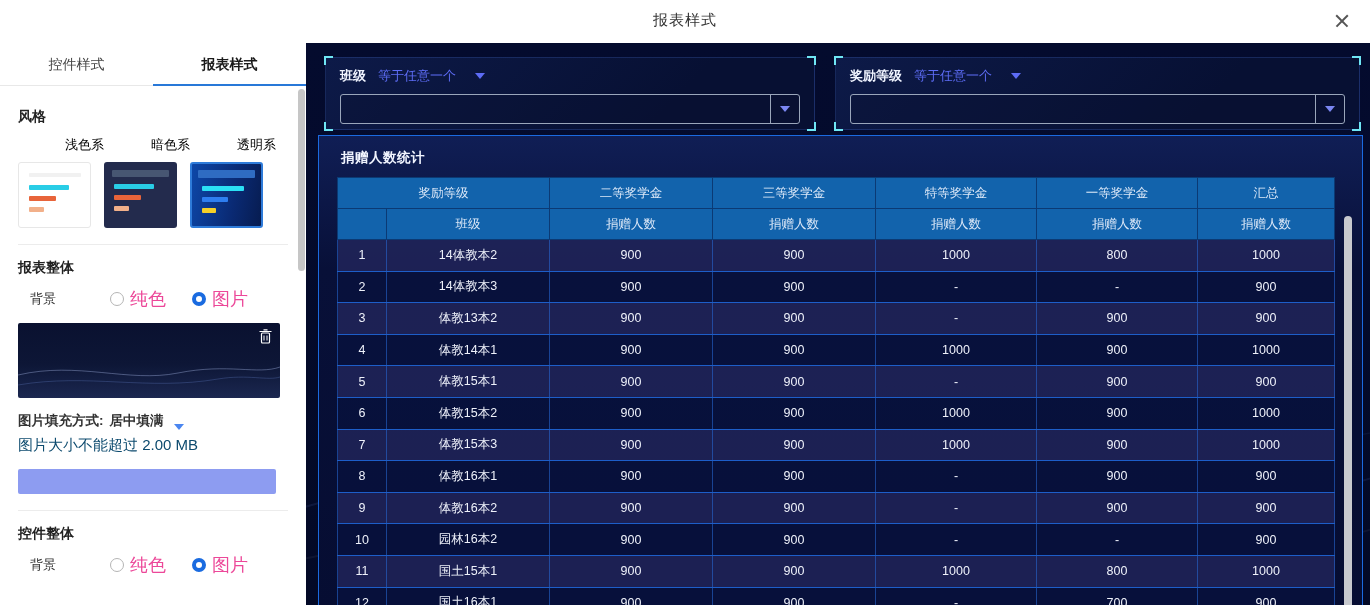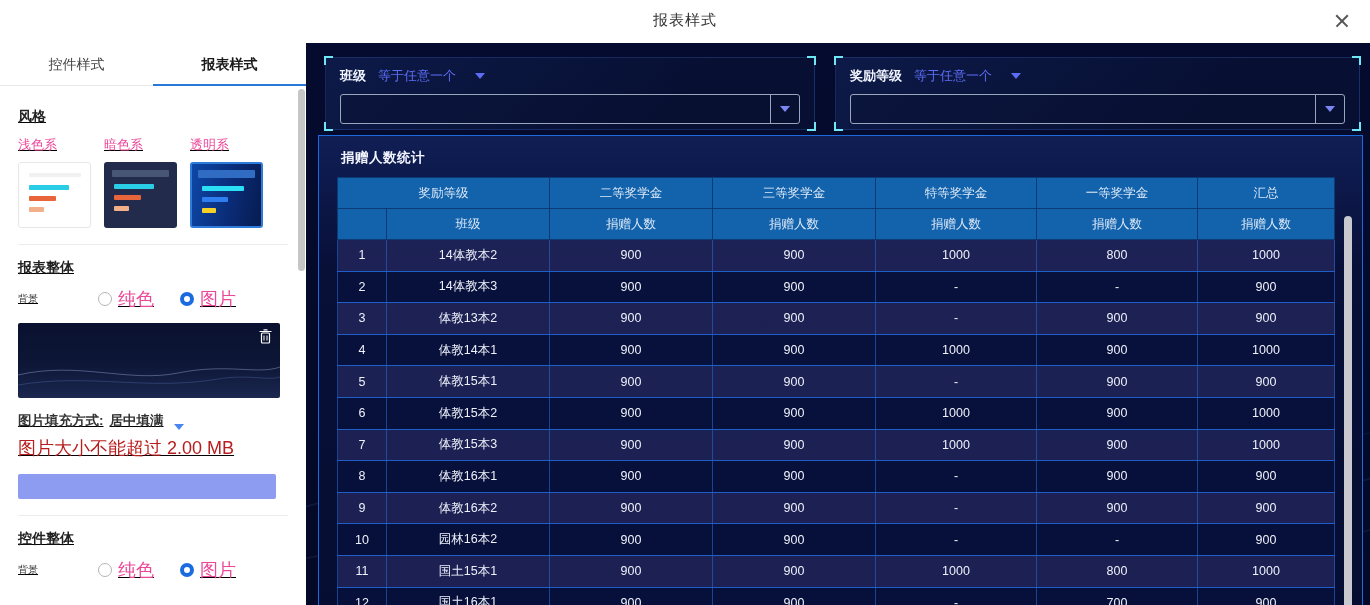--- a/index.html
+++ b/index.html
@@ -16,48 +16,48 @@
     width:16px; height:1.6px; background:#555; }
   .close-btn:before { transform:rotate(45deg); } .close-btn:after { transform:rotate(-45deg); }
 
   
   .sidebar { position:absolute; left:0; top:43px; width:306px; height:562px; background:#fff; overflow:hidden; }
   .tabs { display:flex; height:43px; border-bottom:1px solid #e8e8e8; }
   .tab { flex:1; text-align:center; line-height:42px; font-size:14px; color:#444; cursor:pointer; position:relative; }
   .tab.active { color:#1a1a1a; font-weight:bold; }
   .tab.active:after { content:""; position:absolute; left:0; right:0; bottom:-1px; height:2px; background:#2878d8; }
   .sb-scroll { position:absolute; right:1px; top:46px; width:7px; height:182px; border-radius:4px; background:#c6c6c6; }
-  .sb-content { padding:14px 18px 0 18px;text-decoration:underline; }
+  .sb-content { padding:14px 18px 0 18px; }
   .sec-title { font-size:14px; font-weight:bold; color:#222; margin:8px 0 10px; }
   .opt-labels { display:flex; margin-bottom:8px; }
-  .opt-labels span { width:86px; font-size:13px; color:#ec4899; }
+  .opt-labels span { width:86px; font-size:13px; color:#000000;text-align:right; }
   .thumbs { display:flex; }
   .thumb { width:73px; height:66px; margin-right:13px; border-radius:3px; position:relative; cursor:pointer; }
   .thumb .bars { position:absolute; left:10px; top:22px; }
   .bar { height:5px; border-radius:1px; margin-bottom:6px; }
   .thumb0 { background:#fff; border:1px solid #e7e7e7; }
   .thumb0 .hdr { position:absolute; left:10px; top:10px; width:52px; height:4px; background:#f1f1f1; border-radius:1px; }
   .thumb1 { background:#232b4d; }
   .thumb1 .hdr { position:absolute; left:8px; top:8px; width:57px; height:7px; background:#475672; border-radius:1px; }
   .thumb2 { background:linear-gradient(100deg,#0d47a8 0%,#0a2a74 60%,#071c50 100%); border:2px solid #2e7bd9; }
   .thumb2 .hdr { position:absolute; left:6px; top:6px; width:57px; height:8px; background:#2f6cc2; border-radius:1px; }
   .divider { border:none; border-top:1px solid #ececec; margin:16px 0 14px; }
   .field-row { display:flex; align-items:center; margin:10px 0 12px; }
-  .field-label { width:80px; font-size:10px; color:#333; }
+  .field-label { width:80px; font-size:13px; color:#333;margin-left:12px; }
   .radio-wrap { display:flex; align-items:center; margin-right:26px; cursor:pointer; }
   .radio { width:14px; height:14px; border-radius:50%; margin-right:6px; }
   .radio.off { border:1px solid #b5b5b5; background:#fff; }
   .radio.on { border:4px solid #1a6be0; background:#fff; }
   .radio-label { font-size:18px; color:#ec4899; }
   .img-preview { position:relative; width:262px; height:75px; border-radius:2px; overflow:hidden;
     background:linear-gradient(180deg,#0a1130 0%,#0d1636 55%,#1b2750 100%); }
   .trash { position:absolute; right:8px; top:6px; cursor:pointer; }
   .fill-row { margin:14px 0 6px; font-size:13.5px; color:#333; font-weight:bold; display:flex; align-items:flex-end; }
   .fill-row .val { font-weight:bold; margin-left:6px; }
-  .hint { font-size:18px; color:#b91c1c; margin:6px 0 14px; }
+  .hint { font-size:15px; color:#0c4a6e; margin:6px 0 14px; }
   .hl-label { font-size:13px; color:#333; margin:8px 0 10px; }
   .hl-bar { width:258px; height:25px; border-radius:2px; cursor:pointer; }
   .tri { width:0; height:0; display:inline-block; }
   .tri-blue { border-left:5px solid transparent; border-right:5px solid transparent;
     border-top:6px solid #4a86f0; margin-left:10px; }
 
   
   .preview { position:absolute; left:306px; top:43px; width:1064px; height:562px;
     background:linear-gradient(180deg,#040b2e 0%,#030926 100%); overflow:hidden; }
   .waves { position:absolute; left:0; top:0; pointer-events:none; }

